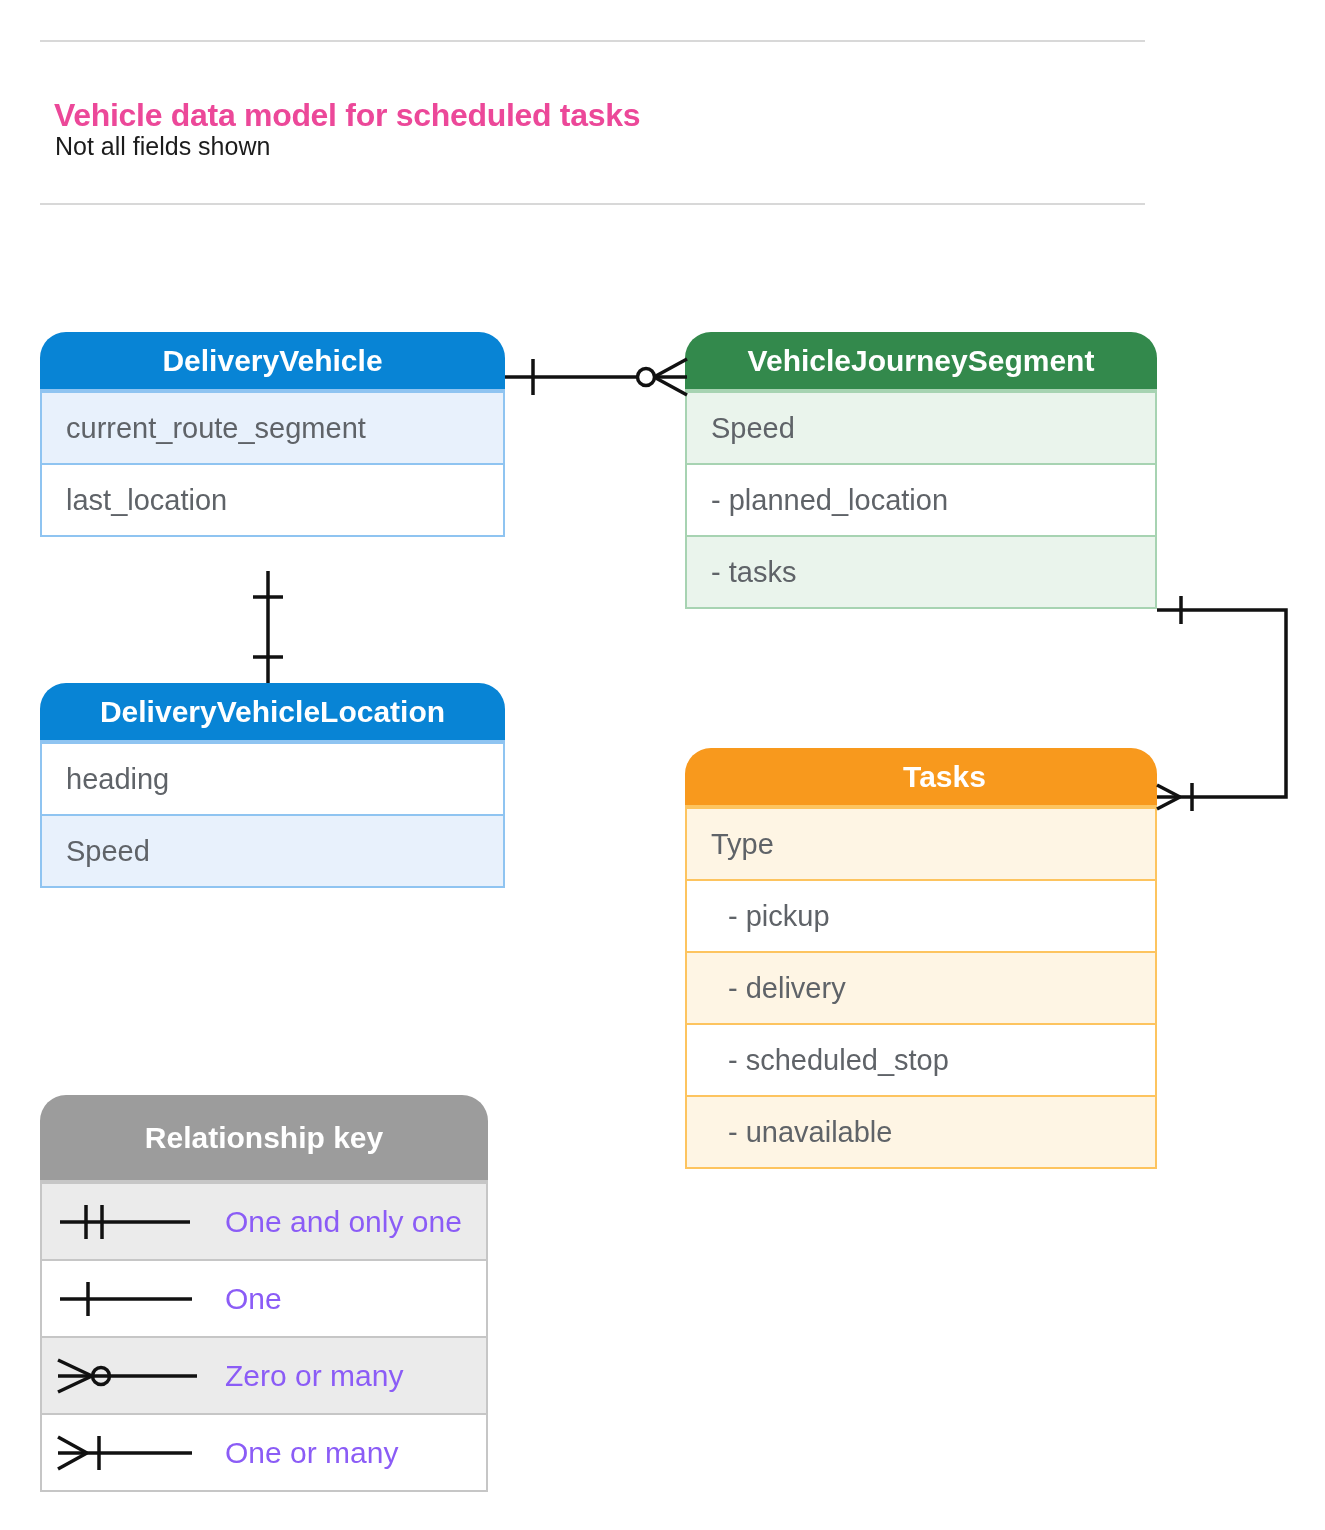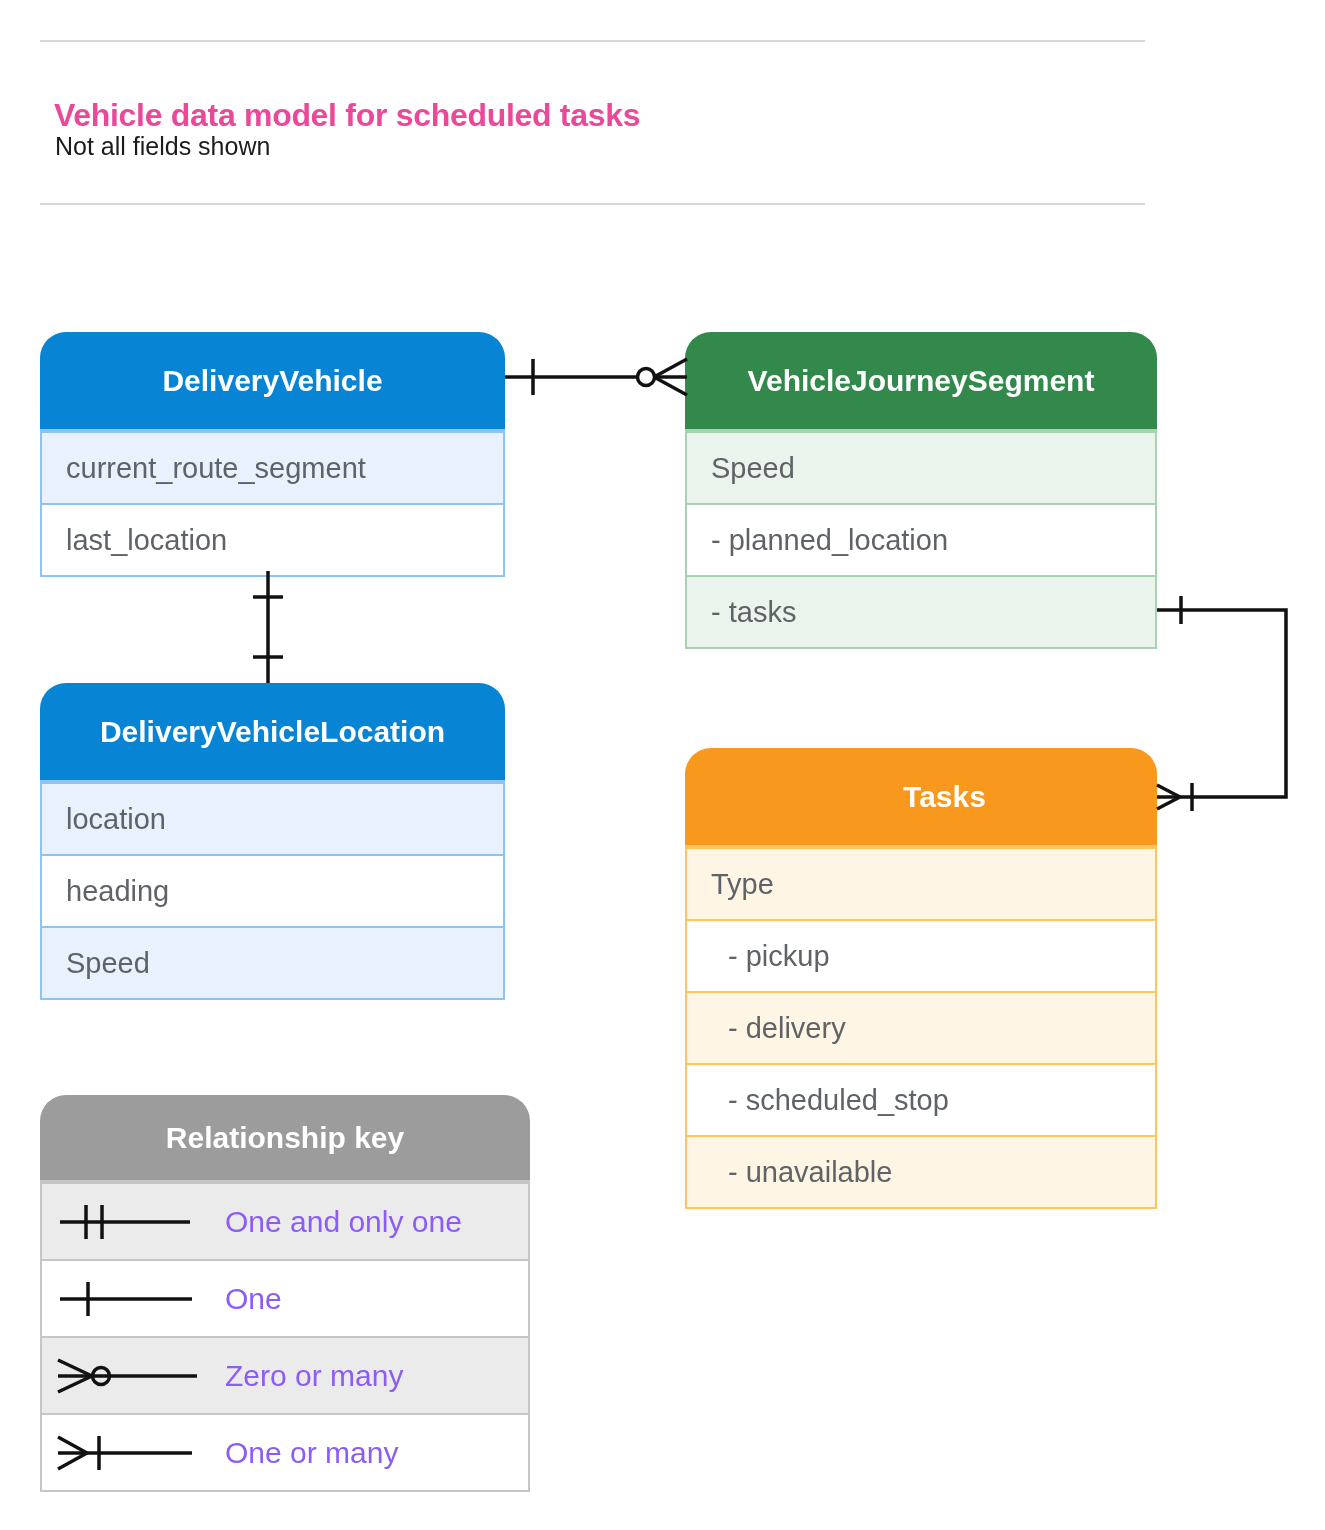--- a/index.html
+++ b/index.html
@@ -16,21 +16,21 @@
     position:absolute;left:54px;top:76px;
     font-size:32px;font-weight:700;color:#ec4899;letter-spacing:-0.3px;
   }
   #page-subtitle{
     position:absolute;left:55px;top:132px;
     font-size:25px;color:#1C1C1C;
   }
 
   .entity{position:absolute;}
   .entity .hdr{
-    height:97px;border-radius:26px 26px 0 0;
+    height:57px;border-radius:26px 26px 0 0;
     display:flex;align-items:center;justify-content:center;
     color:#ffffff;font-size:30px;font-weight:700;
   }
   .entity .body{
     border:2px solid var(--bd);
     border-top-width:4px;
     background:#fff;
   }
   .entity .row{
     height:70px;display:flex;align-items:center;
@@ -49,21 +49,21 @@
   .theme-orange{--bd:#FDC45F;--tint:#FEF5E4;}
   .theme-orange.entity .hdr{background:#F8991D;padding-left:47px;}
   .theme-gray  {--bd:#C6C6C6;--tint:#EBEBEB;}
   .theme-gray  .hdr{background:#9C9C9C;}
 
   #entity-delivery-vehicle          {left:40px; top:332px;width:465px;}
   #entity-vehicle-journey-segment   {left:685px;top:332px;width:472px;}
   #entity-delivery-vehicle-location {left:40px; top:683px;width:465px;}
   #entity-tasks                     {left:685px;top:748px;width:472px;}
 
-  #legend{left:40px;top:1095px;width:490px;}
+  #legend{left:40px;top:1095px;width:448px;}
   #legend .hdr{height:85px;}
   #legend .row{height:75px;padding-left:0;}
   #legend .legend-label{
     font-size:30px;color:#8b5cf6;margin-left:8px;
   }
   #legend svg{display:block;flex:0 0 auto;}
   .sym{stroke:#111111;stroke-width:3.5;fill:none;}
 
   #connector-overlay{
     position:absolute;left:0;top:0;
@@ -93,21 +93,20 @@
   <div class="body">
     <div class="row tint">Speed</div>
     <div class="row">- planned_location</div>
     <div class="row tint">- tasks</div>
   </div>
 </div>
 
 <div class="entity theme-blue" id="entity-delivery-vehicle-location">
   <div class="hdr">DeliveryVehicleLocation</div>
   <div class="body">
-    <div class="row tint">location</div>
     <div class="row">heading</div>
     <div class="row tint">Speed</div>
   </div>
 </div>
 
 <div class="entity theme-orange" id="entity-tasks">
   <div class="hdr">Tasks</div>
   <div class="body">
     <div class="row tint">Type</div>
     <div class="row indent">- pickup</div>

